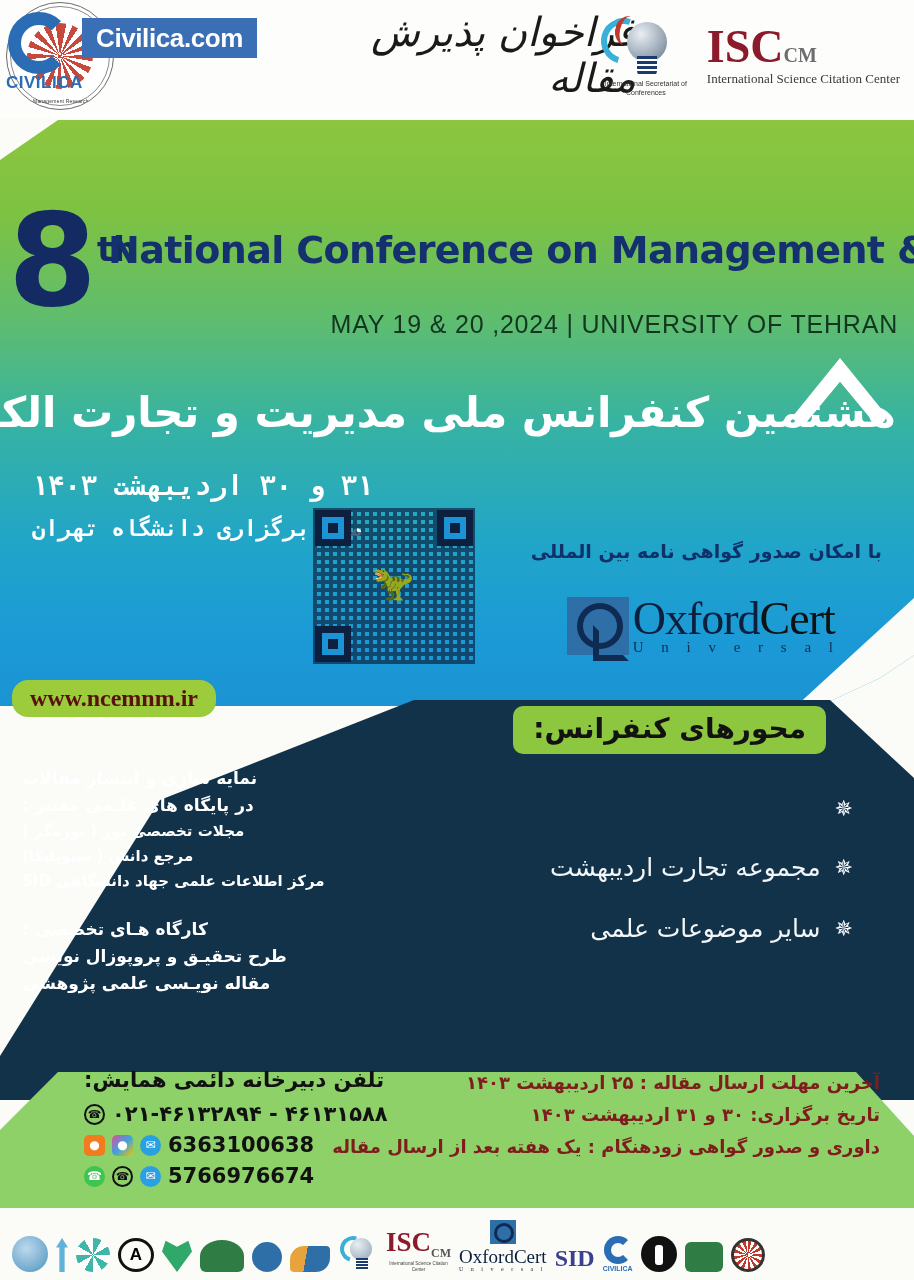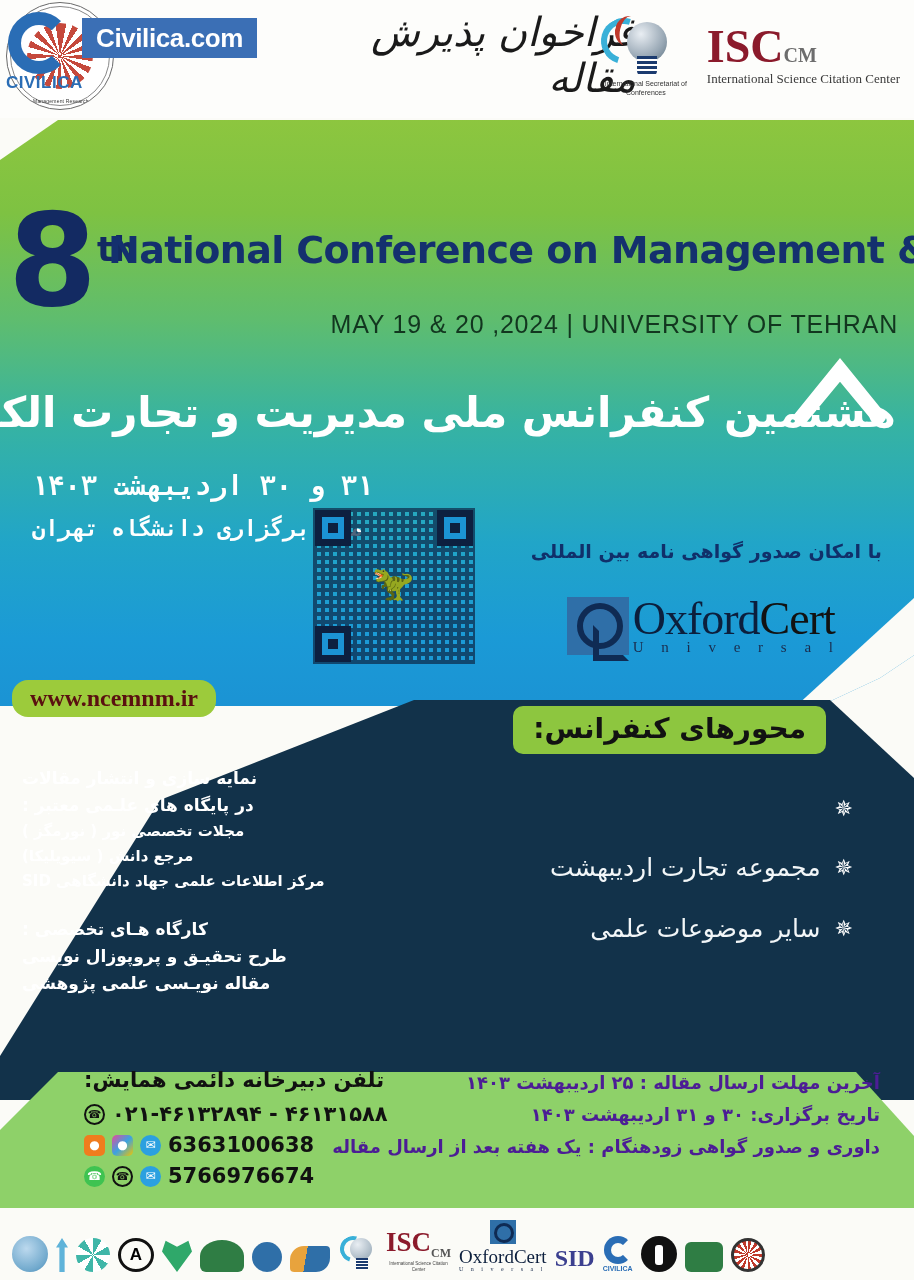--- a/index.html
+++ b/index.html
@@ -253,21 +253,21 @@
   }
   .ic.phone { border: 2px solid #111; color: #111; background: transparent; font-size: 11px; }
   .ic.eitaa { background: #f07c1e; border-radius: 5px; }
   .ic.soroush { background: linear-gradient(135deg,#e84a9b,#3ba3e0,#f2c300); border-radius: 5px; }
   .ic.telegram { background: #2ba0e0; }
   .ic.whatsapp { background: #3fc351; }
 
   .deadline-col { position: absolute; right: 34px; top: 1072px; z-index: 32; direction: rtl; text-align: right; }
   .deadline-col div {
     font-family: "DejaVu Sans", sans-serif; font-size: 18px; font-weight: 700;
-    color: #4c1d95; margin-bottom: 11px;
+    color: #7f1d1d; margin-bottom: 11px;
   }
 
   
   .sponsors {
     position: absolute; left: 0; bottom: 0; width: 914px; height: 72px; z-index: 35;
     background: #fbfbf7; display: flex; align-items: center; gap: 8px; padding: 0 12px;
   }
   .sp { position: relative; height: 56px; display: flex; flex-direction: column; align-items: center; justify-content: flex-end; flex: 0 0 auto; }
   .sp .cap { font-size: 4.5px; color: #444; margin-top: 2px; text-align: center; max-width: 60px; line-height: 1.2; }
   .sp-iscm { font-family: "Liberation Serif", serif; font-size: 27px; font-weight: 700; color: #8b1a2b; line-height: 1; }

